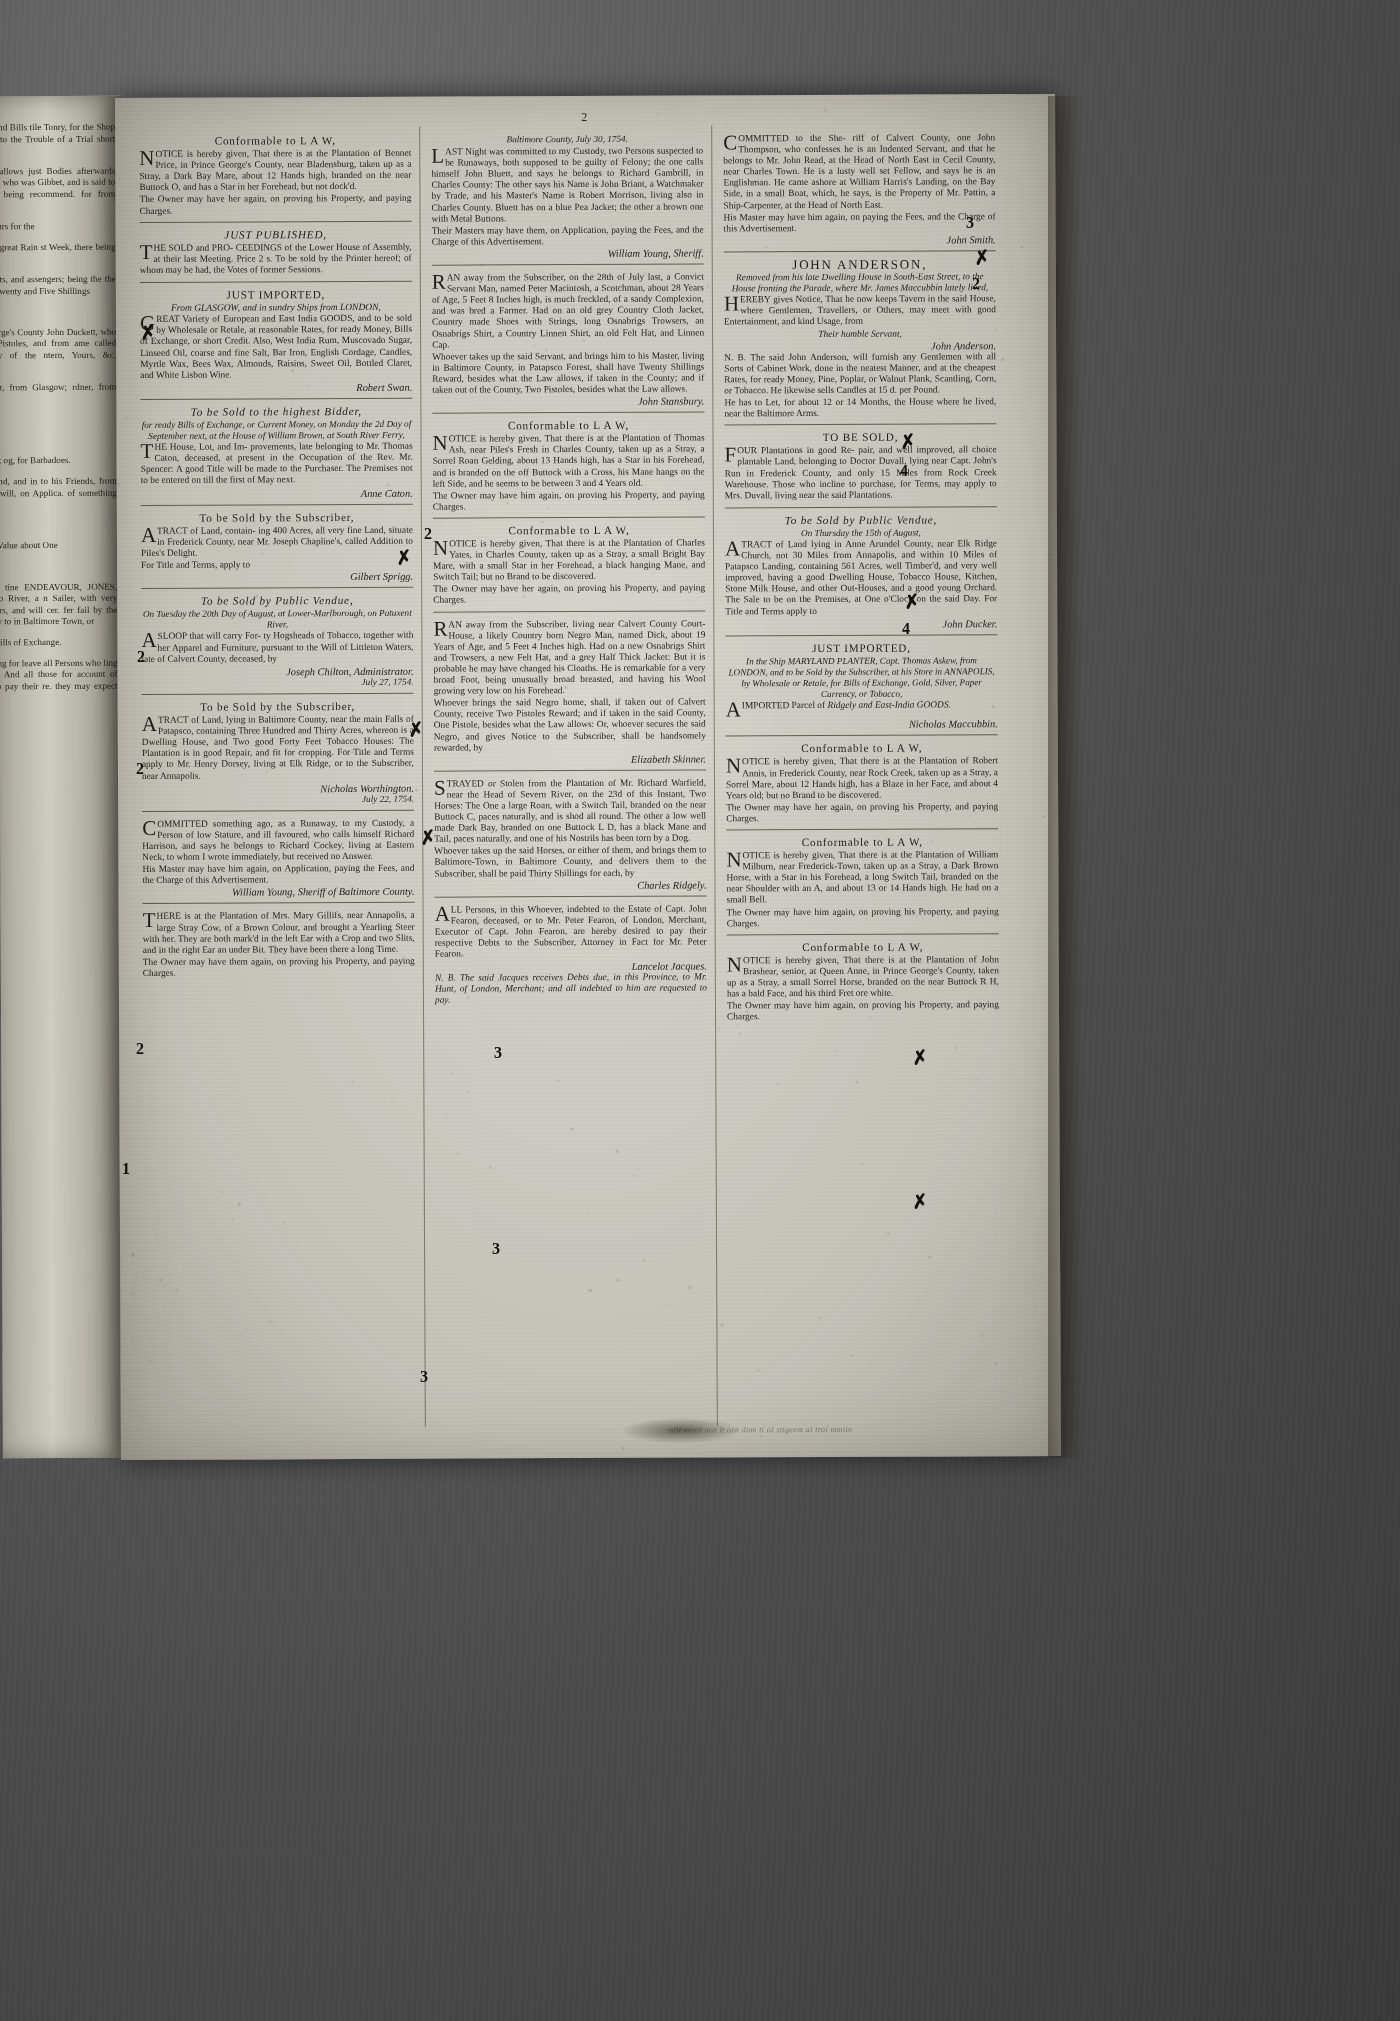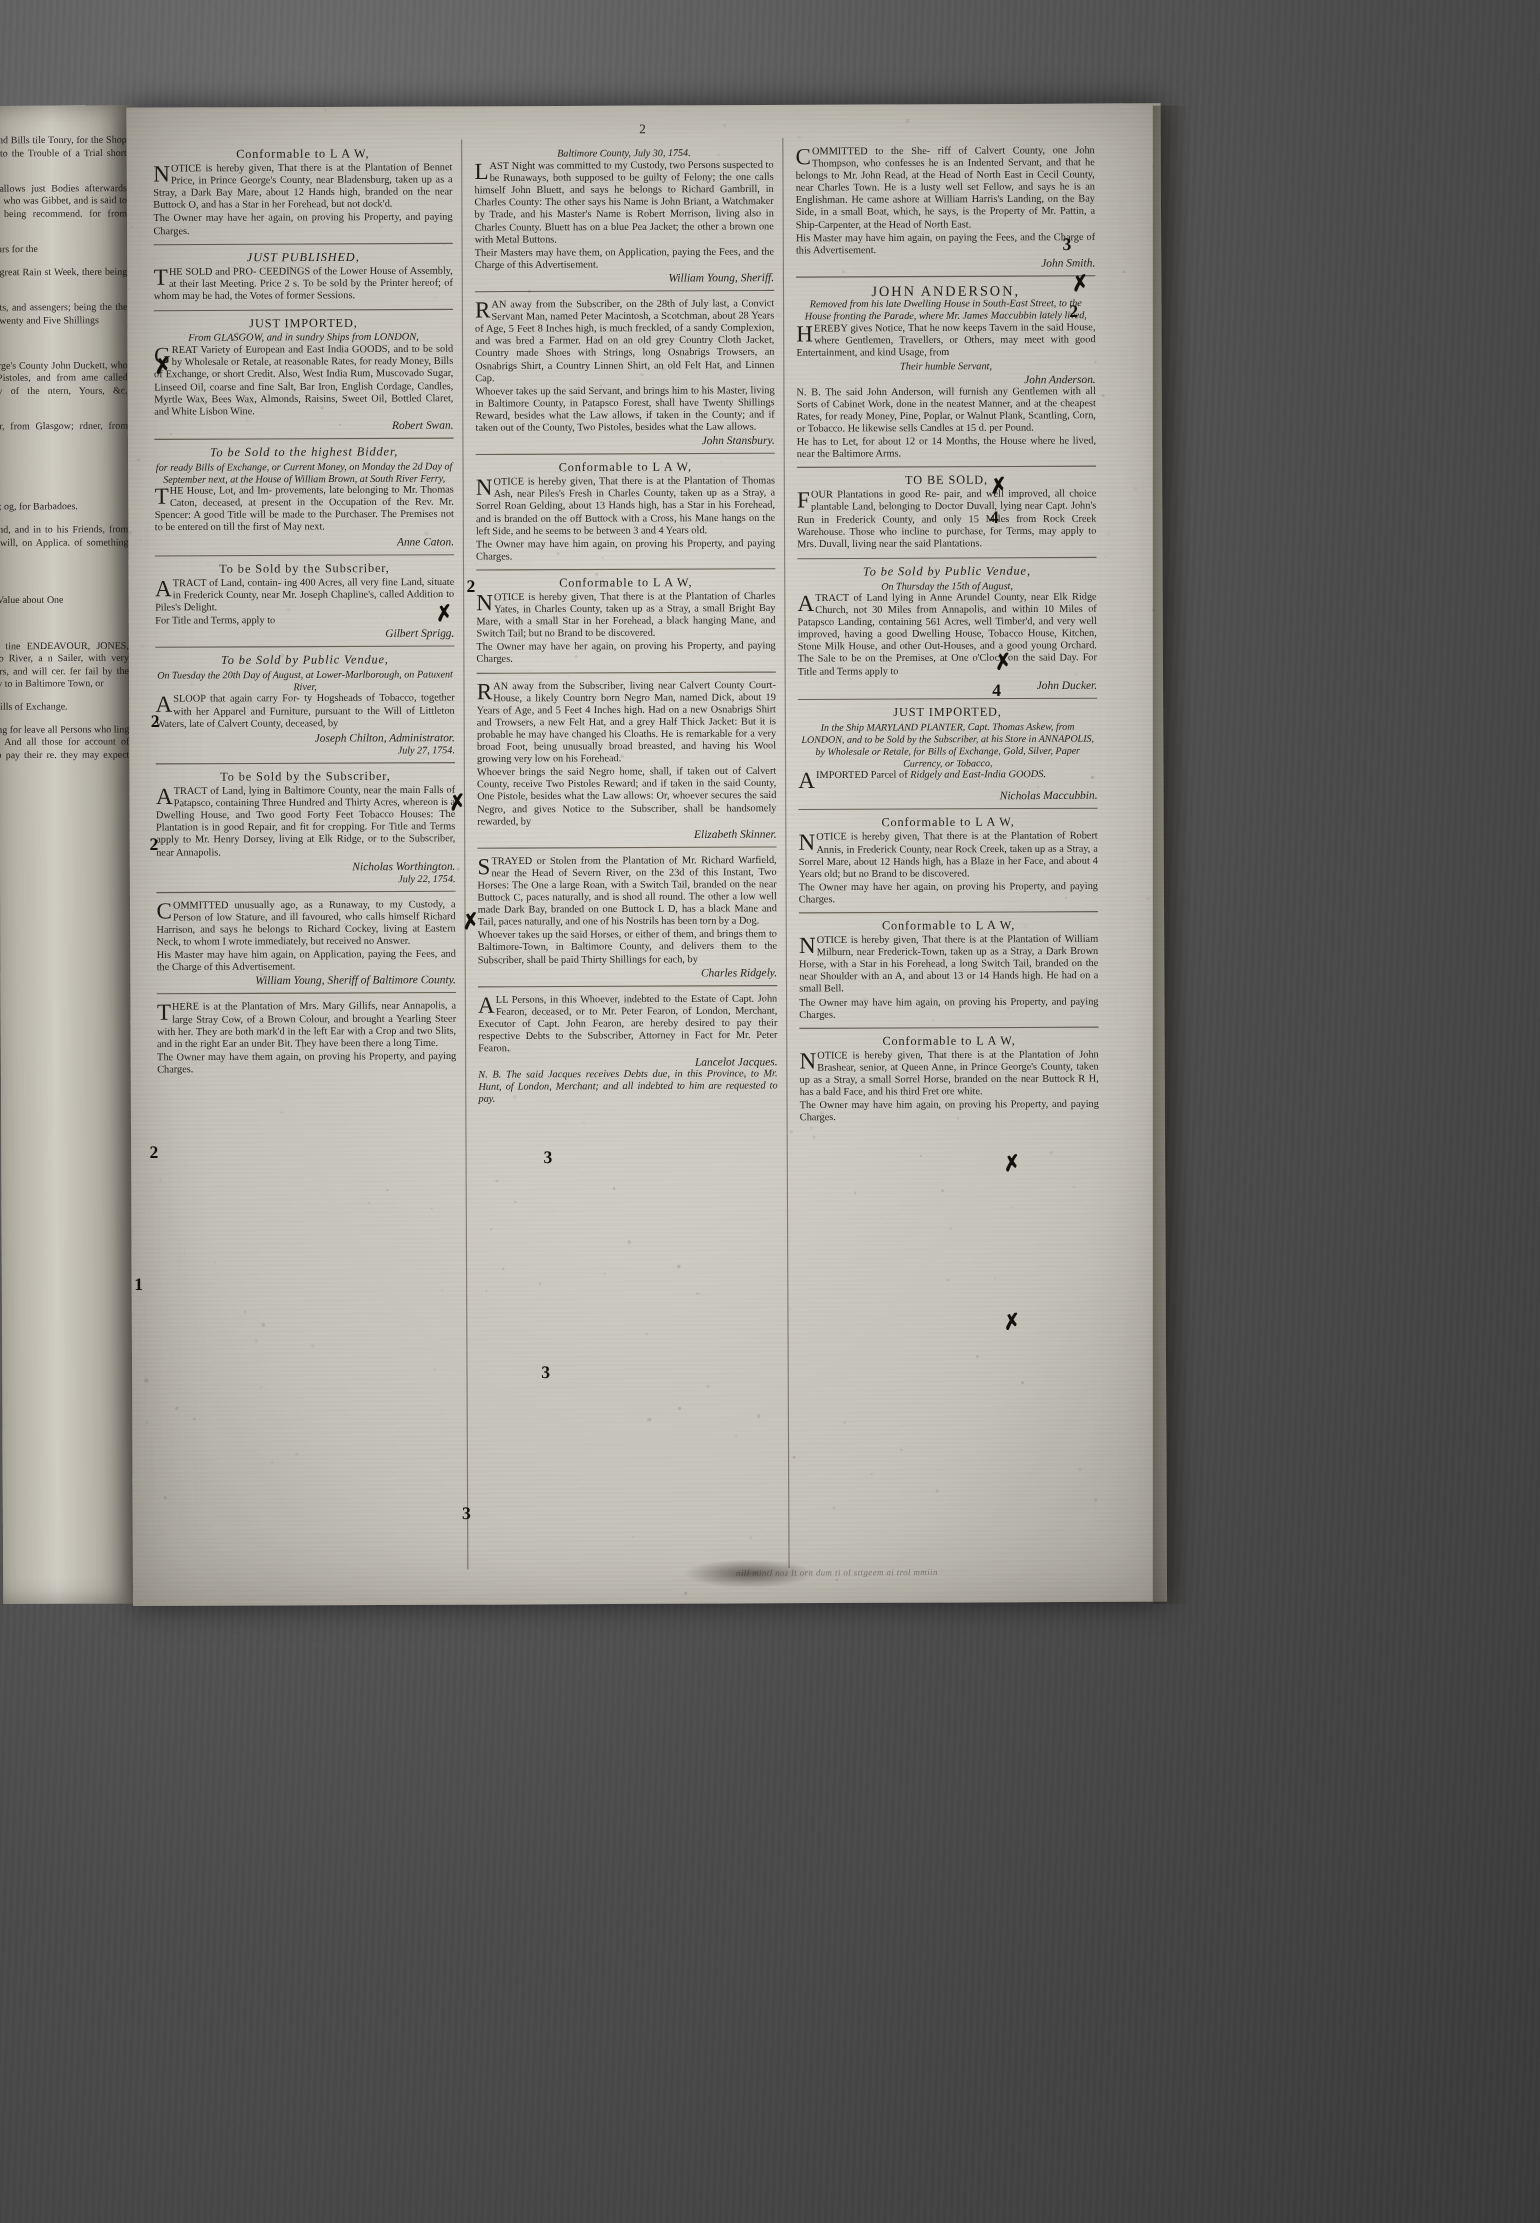--- a/index.html
+++ b/index.html
@@ -290,38 +290,38 @@
       <p class="body"><span class="drop">A</span><span>TRACT of Land, contain-</span> <span>ing 400 Acres, all very fine Land, situate in Frederick County, near Mr. Joseph Chapline's, called Addition to Piles's Delight.</span></p>
       <div class="clear"></div>
       <p>For Title and Terms, apply to</p>
       <div class="sign">Gilbert Sprigg.</div>
       <hr class="hr">
     </div>
 
     <div class="ad">
       <div class="head it">To be Sold by Public Vendue,</div>
       <div class="ctr it" style="font-size:9.2px">On Tuesday the 20th Day of August, at Lower-Marlborough, on Patuxent River,</div>
-      <p class="body"><span class="drop">A</span><span>SLOOP that again carry For-</span> <span>ty Hogsheads of Tobacco, together with her Apparel and Furniture, pursuant to the Will of Littleton Waters, late of Calvert County, deceased, by</span></p>
+      <p class="body"><span class="drop">A</span><span>SLOOP that will carry For-</span> <span>ty Hogsheads of Tobacco, together with her Apparel and Furniture, pursuant to the Will of Littleton Waters, late of Calvert County, deceased, by</span></p>
       <div class="clear"></div>
       <div class="sign">Joseph Chilton, Administrator.</div>
       <div class="dateline">July 27, 1754.</div>
       <hr class="hr">
     </div>
 
     <div class="ad">
       <div class="head">To be Sold by the Subscriber,</div>
       <p class="body"><span class="drop">A</span><span>TRACT of Land, lying in</span> <span>Baltimore County, near the main Falls of Patapsco, containing Three Hundred and Thirty Acres, whereon is a Dwelling House, and Two good Forty Feet Tobacco Houses: The Plantation is in good Repair, and fit for cropping. For Title and Terms apply to Mr. Henry Dorsey, living at Elk Ridge, or to the Subscriber, near Annapolis.</span></p>
       <div class="clear"></div>
       <div class="sign">Nicholas Worthington.</div>
       <div class="dateline">July 22, 1754.</div>
       <hr class="hr">
     </div>
 
     <div class="ad">
-      <p class="body"><span class="drop">C</span><span>OMMITTED unusually ago,</span> <span>as a Runaway, to my Custody, a Person of low Stature, and ill favoured, who calls himself Richard Harrison, and says he belongs to Richard Cockey, living at Eastern Neck, to whom I wrote immediately, but received no Answer.</span></p>
+      <p class="body"><span class="drop">C</span><span>OMMITTED something ago,</span> <span>as a Runaway, to my Custody, a Person of low Stature, and ill favoured, who calls himself Richard Harrison, and says he belongs to Richard Cockey, living at Eastern Neck, to whom I wrote immediately, but received no Answer.</span></p>
       <div class="clear"></div>
       <p>His Master may have him again, on Application, paying the Fees, and the Charge of this Advertisement.</p>
       <div class="sign">William Young, Sheriff of Baltimore County.</div>
       <hr class="hr">
     </div>
 
     <div class="ad">
       <p class="body"><span class="drop">T</span><span>HERE is at the Plantation</span> <span>of Mrs. Mary Gillifs, near Annapolis, a large Stray Cow, of a Brown Colour, and brought a Yearling Steer with her. They are both mark'd in the left Ear with a Crop and two Slits, and in the right Ear an under Bit. They have been there a long Time.</span></p>
       <div class="clear"></div>
       <p>The Owner may have them again, on proving his Property, and paying Charges.</p>

